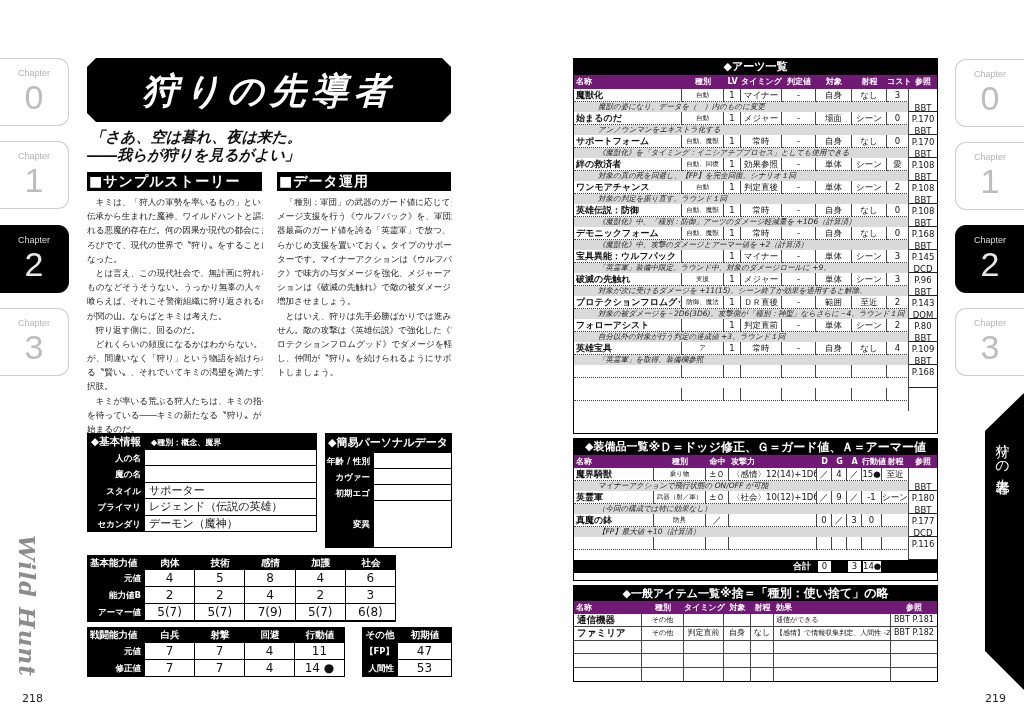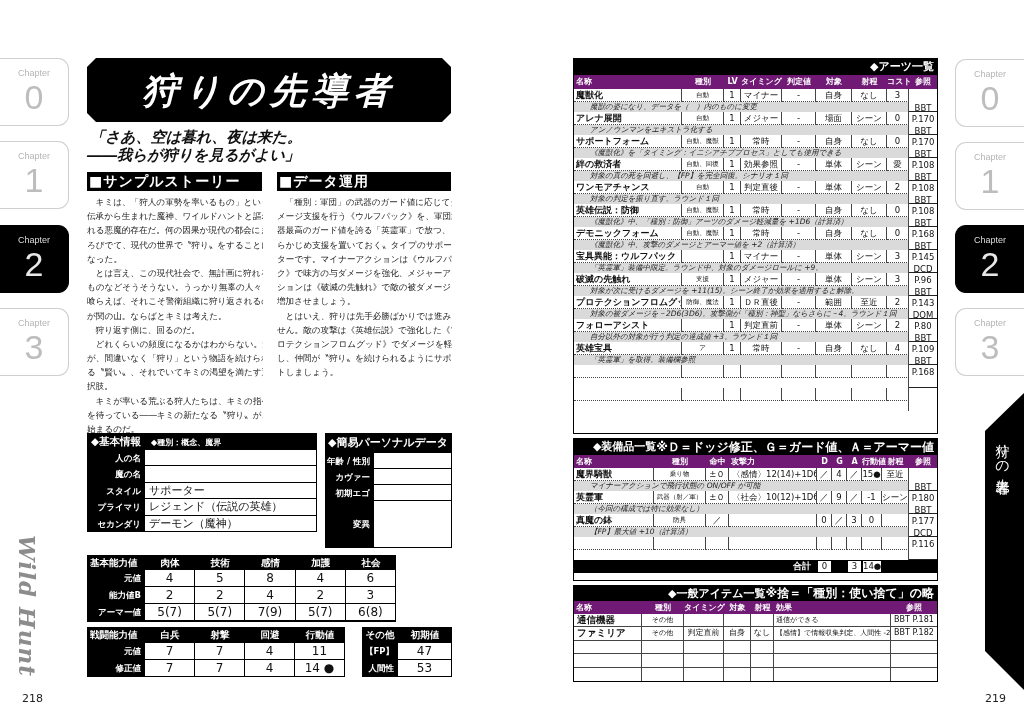--- a/index.html
+++ b/index.html
@@ -52,32 +52,32 @@
 .comb .gh,.comb .gr{grid-template-columns:58px repeat(4,1fr)}
 .oth{left:362px;top:627px;width:90px;height:50px}
 .oth .gh{height:16px;line-height:16px}
 .oth .gh,.oth .gr{grid-template-columns:36px 1fr}
 .wh{left:16px;top:535px;writing-mode:vertical-rl;font:italic bold 23px/1 "DejaVu Serif",serif;color:#8c8c8c;letter-spacing:1px;white-space:nowrap}
 .pn{top:692px;font-size:11px;color:#222}
 .band{left:985px;top:393px;width:39px;height:297px;background:#000;clip-path:polygon(0 38px,39px 0,39px 297px,0 258px)}
 .band span{position:absolute;left:9px;top:40px;writing-mode:vertical-rl;color:#fff;font-size:14px;letter-spacing:1px}
 
 .tbl{border:1px solid #000;background:#fff}
-.tt{height:16px;background:#000;color:#fff;font:bold 11px/16px "DejaVu Sans",sans-serif;padding:0 3px;display:flex;justify-content:flex-end;white-space:nowrap;overflow:hidden}
+.tt{height:16px;background:#000;color:#fff;font:bold 11px/16px "DejaVu Sans",sans-serif;padding:0 3px;display:flex;justify-content:center;white-space:nowrap;overflow:hidden}
 .tt .note{font-size:12px}
 .th{display:grid;height:14px;background:#701a75;color:#fff;font:bold 8px/14px "DejaVu Sans",sans-serif;text-align:center;white-space:nowrap}
 .th .lft{text-align:left;padding-left:2px}
 .ent{display:grid;grid-template-rows:13px 10.4px;height:23px;border-bottom:1px solid #222}
 .ent .c{border-right:1px solid #444;border-bottom:1px dotted #444;font-size:8.5px;line-height:12px;text-align:center;white-space:nowrap;overflow:hidden}
 .ent .c.nm{text-align:left;font-weight:bold;font-size:9px;padding-left:2px}
 .ent .c.ty{font-size:6.5px}
 .ent .c.at{text-align:left;padding-left:3px}
 .ent .ref{grid-column:-2 / -1;grid-row:1 / span 2;font-size:8.5px;line-height:11px;text-align:center;padding-top:14px;white-space:nowrap}
 .ent .ref span{display:block}
-.ent .desc{grid-column:1 / -2;grid-row:2;background:#dadada;font-size:7.5px;font-style:italic;line-height:10.4px;padding-left:16px;border-right:1px solid #444;white-space:nowrap;overflow:hidden;color:#222}
+.ent .desc{grid-column:1 / -2;grid-row:2;background:#dadada;font-size:7.5px;font-style:italic;line-height:10.4px;padding-left:24px;border-right:1px solid #444;white-space:nowrap;overflow:hidden;color:#222}
 .arts{left:573px;top:58px;width:365px;height:376px}
 .arts .th,.arts .ent{grid-template-columns:108px 42px 17px 41px 34px 36px 35px 22px 28px}
 .equip{left:573px;top:438px;width:365px;height:143px}
 .equip .th,.equip .ent,.equip .tot{grid-template-columns:80px 52px 23px 88px 15px 15px 15px 20px 27px 28px}
 .equip .th{height:13px;line-height:13px}
 .tot{display:grid;height:13px;background:#000}
 .tot .lbl{grid-column:1 / 5;color:#fff;text-align:right;font:bold 9px/13px "DejaVu Sans",sans-serif;padding-right:6px}
 .tot .w{background:#fff;margin:1px;font-size:8.5px;line-height:11px;text-align:center;white-space:nowrap}
 .gen{left:573px;top:585px;width:365px;height:97px}
 .gen .tt{height:15px;line-height:15px}
@@ -321,21 +321,21 @@
       <span class="c">自身</span>
       <span class="c">なし</span>
       <span class="c">3</span>
       <div class="ref">
         <span>BBT</span>
         <span>P.170</span>
       </div>
       <div class="desc">魔獣の姿になり、データを（　）内のものに変更</div>
     </div>
   <div class="ent">
-      <span class="c nm">アレナ展開</span>
+      <span class="c nm">始まるのだ</span>
       <span class="c ty">自動</span>
       <span class="c">1</span>
       <span class="c">メジャー</span>
       <span class="c">-</span>
       <span class="c">場面</span>
       <span class="c">シーン</span>
       <span class="c">0</span>
       <div class="ref">
         <span>BBT</span>
         <span>P.170</span>

